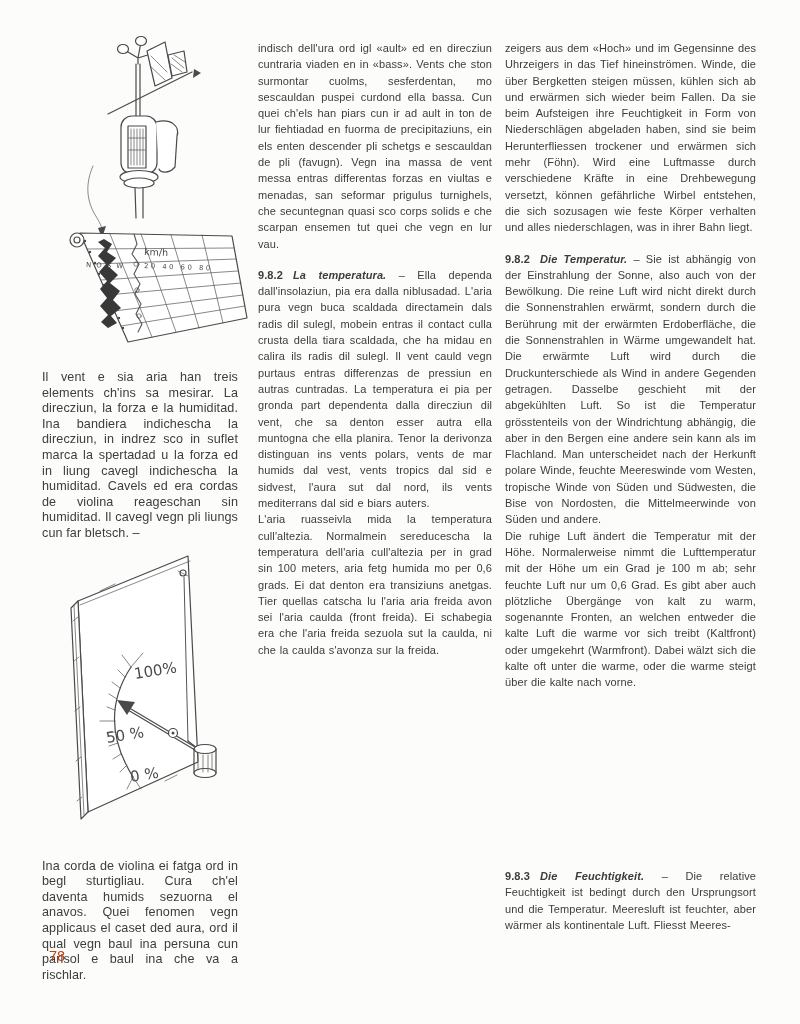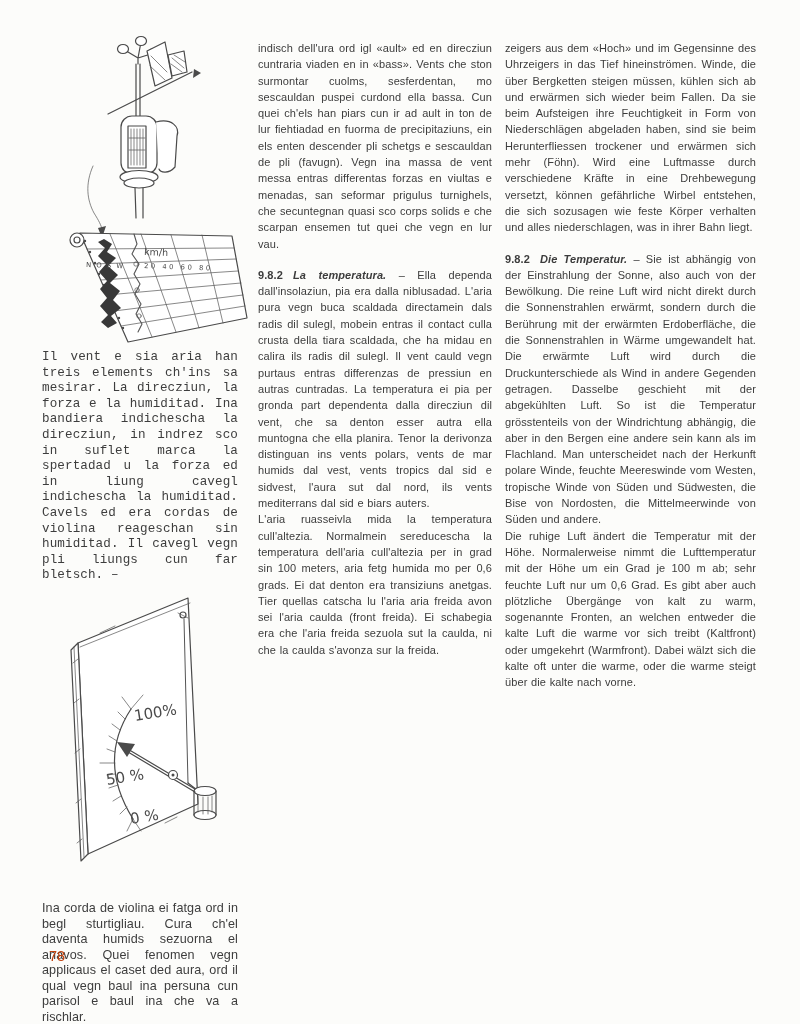--- a/index.html
+++ b/index.html
@@ -96,21 +96,21 @@
         <circle cx="92" cy="236" r="2.2" class="sketch-thin"></circle>
         <circle cx="93" cy="262" r="2.2" class="sketch-thin"></circle>
         <circle cx="95" cy="288" r="2.2" class="sketch-thin"></circle>
 
         <text x="100" y="227" font-size="9.5" class="svg-label" transform="rotate(2 100 227)">km/h</text>
         <text x="100" y="240" font-size="6.8" letter-spacing="2.5" class="svg-label" transform="rotate(2 100 240)">20 40 60 80</text>
         <text x="42" y="239" font-size="6.8" letter-spacing="1.5" class="svg-label" transform="rotate(2 42 239)">N O S W</text>
       </svg>
     </div>
 
-    <p class="caption" style="margin-top:2px;font-family:Liberation Mono, monospace;">Il vent e sia aria han treis elements ch'ins sa mesirar. La direcziun, la forza e la humiditad. Ina bandiera indichescha la direcziun, in indrez sco in suflet marca la spertadad u la forza ed in liung cavegl indichescha la humiditad. Cavels ed era cordas de violina reageschan sin humiditad. Il cavegl vegn pli liungs cun far bletsch. –</p>
+    <p class="caption" style="margin-top:22px;">Il vent e sia aria han treis elements ch'ins sa mesirar. La direcziun, la forza e la humiditad. Ina bandiera indichescha la direcziun, in indrez sco in suflet marca la spertadad u la forza ed in liung cavegl indichescha la humiditad. Cavels ed era cordas de violina reageschan sin humiditad. Il cavegl vegn pli liungs cun far bletsch. –</p>
 
     <div class="fig" style="margin-top:9px;margin-left:3px;">
       <svg width="196" height="300" viewBox="0 0 196 300">
         <g class="sketch">
 
           <polygon points="33,50 143,5 153,211 43,261" fill="#fff"></polygon>
           <polygon points="33,50 26,57 36,268 43,261" fill="#fff"></polygon>
           <path class="sketch-thin" d="M29,54 L39,264 M35,54 L145,10"></path>
           <path class="sketch-thin" d="M28,70 L33,66 M29,110 L34,106 M30,160 L35,156 M31,210 L36,206 M32,250 L37,246 M55,40 L70,33 M120,230 L132,224"></path>
 
@@ -156,16 +156,20 @@
     <p>L'aria ruasseivla mida la temperatura cull'altezia. Normalmein sereducescha la temperatura dell'aria cull'altezia per in grad sin 100 meters, aria fetg humida mo per 0,6 grads. Ei dat denton era transiziuns anetgas. Tier quellas catscha lu l'aria aria freida avon sei l'aria caulda (front freida). Ei schabegia era che l'aria freida sezuola sut la caulda, ni che la caulda s'avonza sur la freida.</p>
   </div>
 
   <div class="col col-right bodytext">
     <p>zeigers aus dem «Hoch» und im Gegensinne des Uhrzeigers in das Tief hineinströmen. Winde, die über Bergketten steigen müssen, kühlen sich ab und erwärmen sich wieder beim Fallen. Da sie beim Aufsteigen ihre Feuchtigkeit in Form von Niederschlägen abgeladen haben, sind sie beim Herunterfliessen trockener und erwärmen sich mehr (Föhn). Wird eine Luftmasse durch verschiedene Kräfte in eine Drehbewegung versetzt, können gefährliche Wirbel entstehen, die sich sozusagen wie feste Körper verhalten und alles niederschlagen, was in ihrer Bahn liegt.</p>
     <p class="gap-top">
       <span class="sec-num">9.8.2</span><span class="sec-title">Die Temperatur.</span>
       <span>– Sie ist abhängig von der Einstrahlung der Sonne, also auch von der Bewölkung. Die reine Luft wird nicht direkt durch die Sonnenstrahlen erwärmt, sondern durch die Berührung mit der erwärmten Erdoberfläche, die die Sonnenstrahlen in Wärme umgewandelt hat. Die erwärmte Luft wird durch die Druckunterschiede als Wind in andere Gegenden getragen. Dasselbe geschieht mit der abgekühlten Luft. So ist die Temperatur grösstenteils von der Windrichtung abhängig, die aber in den Bergen eine andere sein kann als im Flachland. Man unterscheidet nach der Herkunft polare Winde, feuchte Meereswinde vom Westen, tropische Winde von Süden und Südwesten, die Bise von Nordosten, die Mittelmeerwinde von Süden und andere.</span>
     </p>
     <p>Die ruhige Luft ändert die Temperatur mit der Höhe. Normalerweise nimmt die Lufttemperatur mit der Höhe um ein Grad je 100 m ab; sehr feuchte Luft nur um 0,6 Grad. Es gibt aber auch plötzliche Übergänge von kalt zu warm, sogenannte Fronten, an welchen entweder die kalte Luft die warme vor sich treibt (Kaltfront) oder umgekehrt (Warmfront). Dabei wälzt sich die kalte oft unter die warme, oder die warme steigt über die kalte nach vorne.</p>
+    <p class="sec-abs">
+      <span class="sec-num">9.8.3</span><span class="sec-title">Die Feuchtigkeit.</span>
+      <span>– Die relative Feuchtigkeit ist bedingt durch den Ursprungsort und die Temperatur. Meeresluft ist feuchter, aber wärmer als kontinentale Luft. Fliesst Meeres-</span>
+    </p>
   </div>
 
   <div class="page-number">78</div>
 </div>
 
 </body></html>

